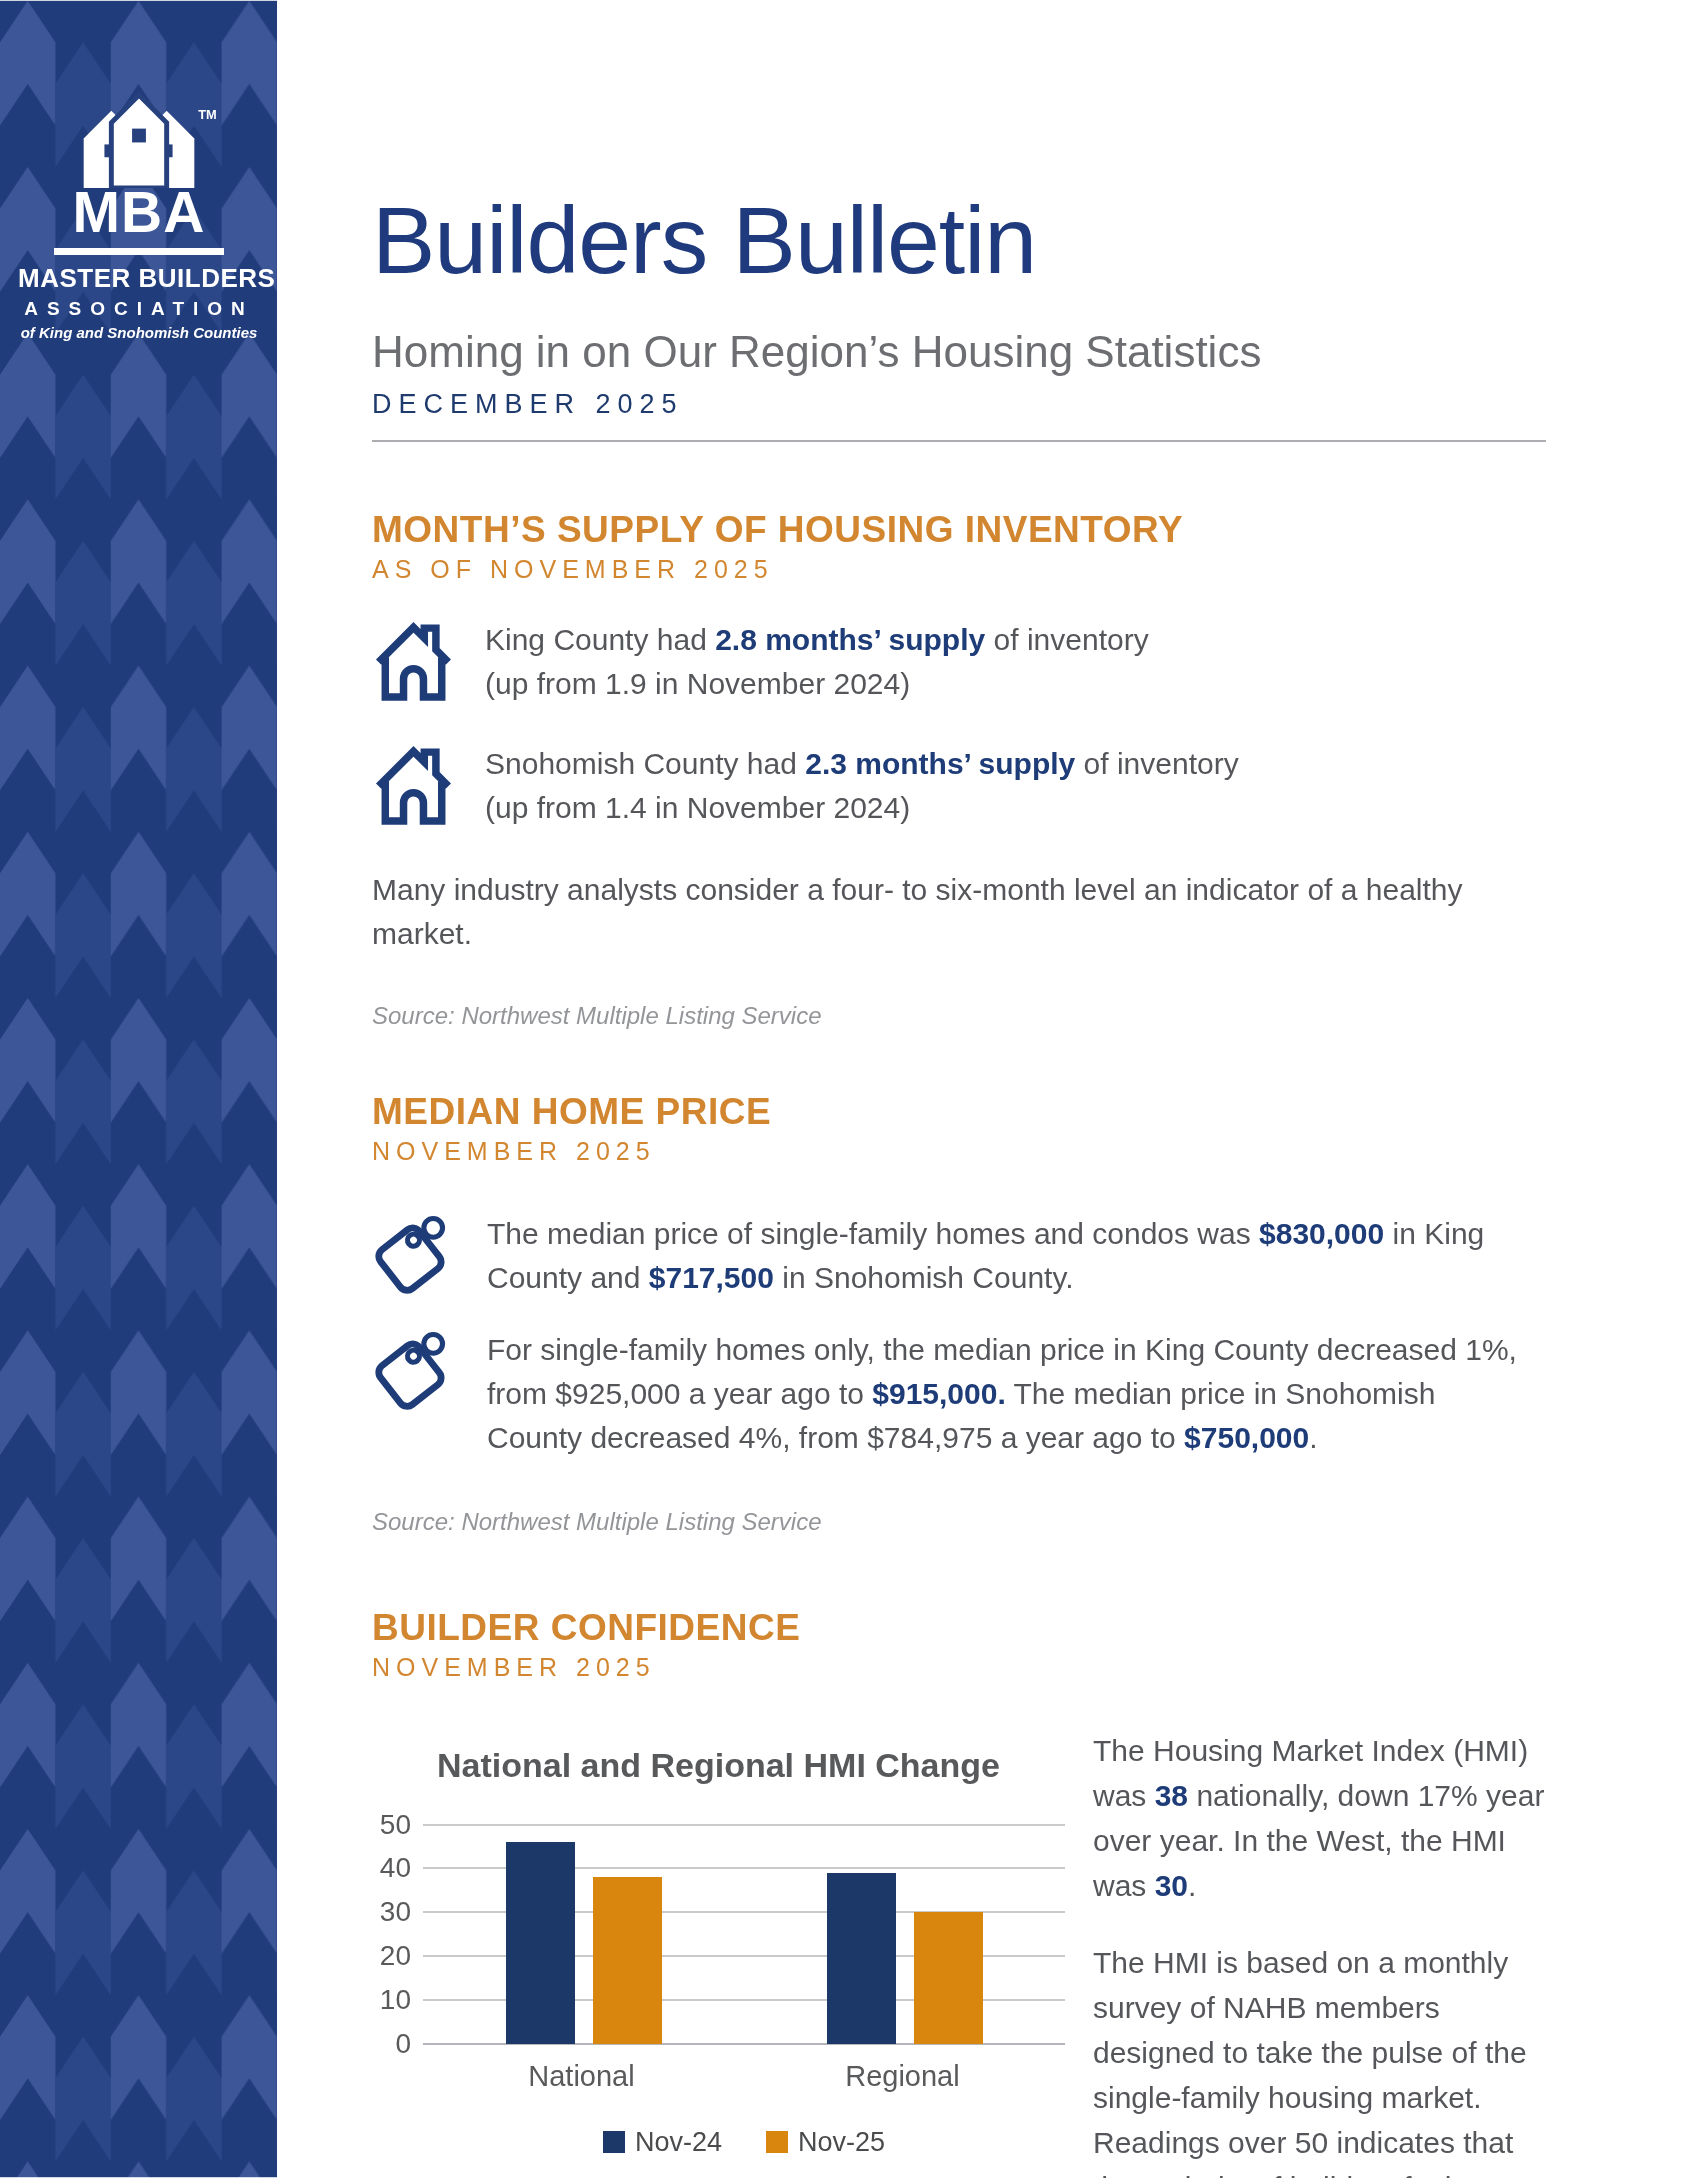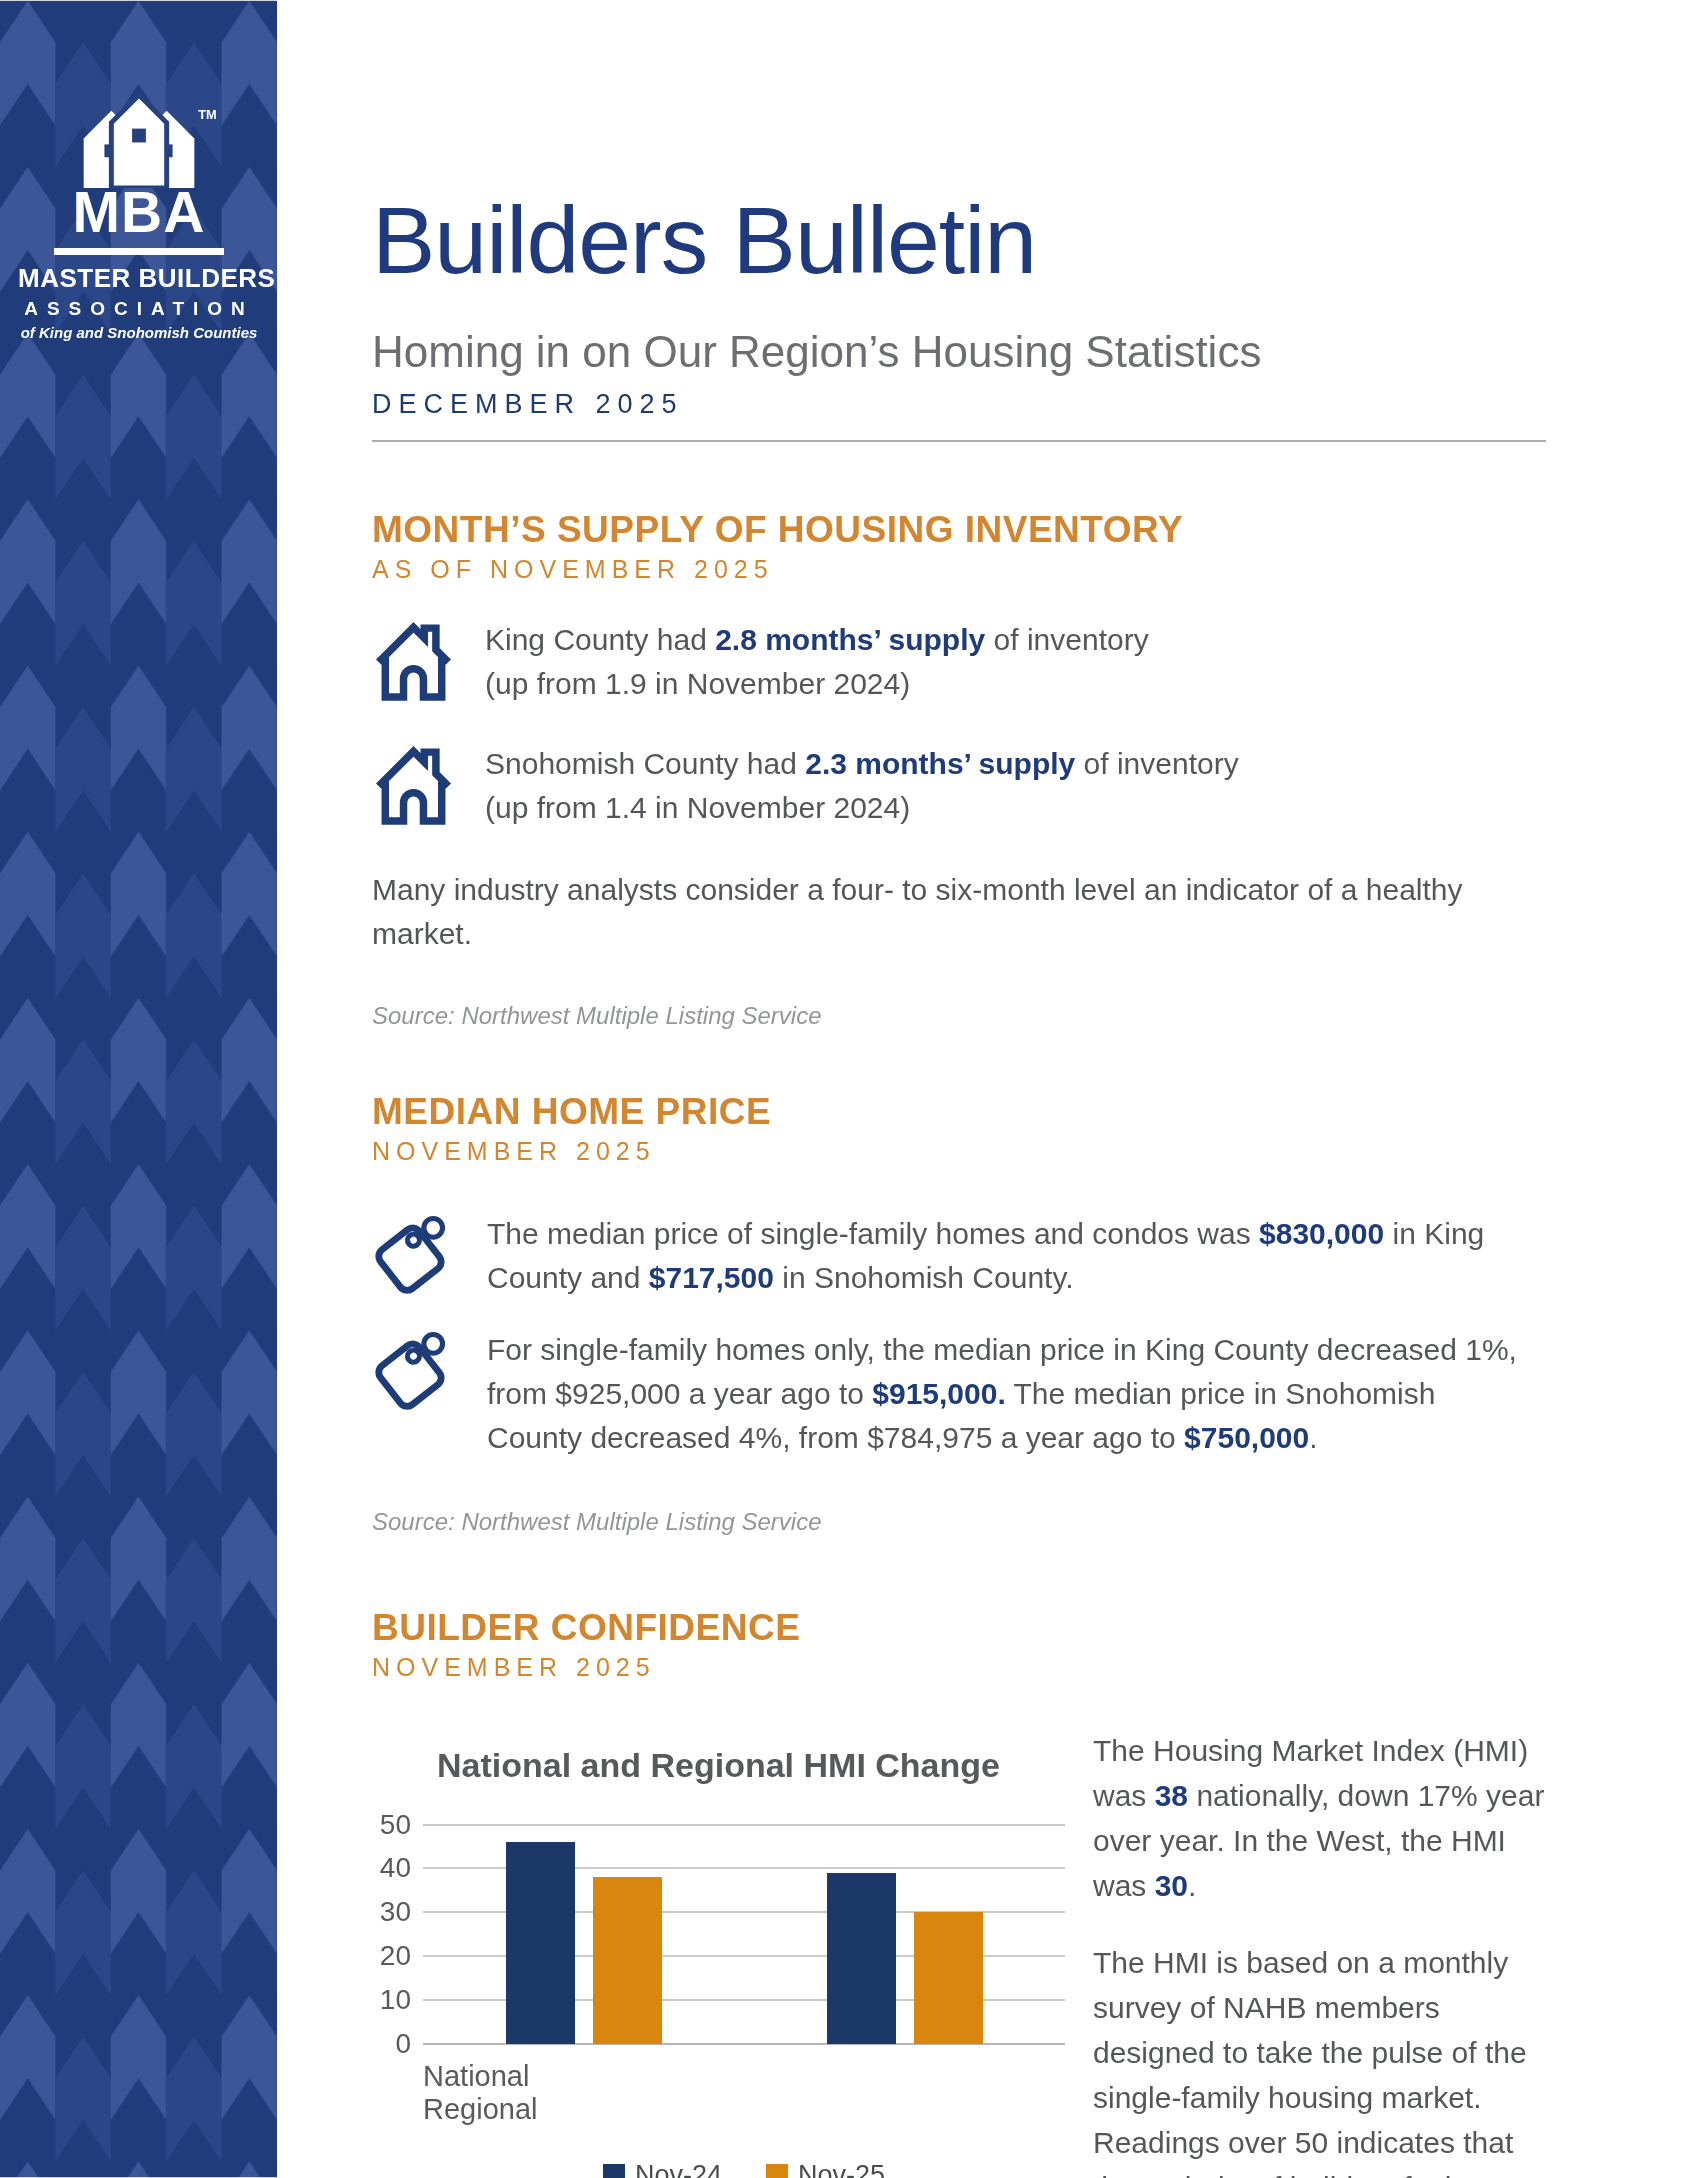--- a/index.html
+++ b/index.html
@@ -61,21 +61,21 @@
   .chart-title { font-size:34px; font-weight:700; color:#58595B; text-align:center; margin-top:38px; }
   .chart-wrap { display:flex; margin-top:40px; }
   .y-axis { position:relative; width:51px; height:219px; }
   .ytick { position:absolute; right:12px; font-size:28px; color:#595A5C; line-height:28px; text-align:center; }
   .plot { position:relative; flex:1; height:219px; }
   .gridline { position:absolute; left:0; right:0; height:2px; background:#C9CACC; }
   .gridline.zero { background:#B4B6B9; }
   .bar-groups { position:absolute; inset:0; display:flex; justify-content:space-around; align-items:flex-end; }
   .bar-group { display:flex; align-items:flex-end; gap:18px; height:100%; }
   .bar { width:69px; }
-  .x-labels { display:flex; justify-content:space-around; padding-left:51px; margin-top:16px; font-size:29px; color:#595A5C;flex-direction:column; }
+  .x-labels { display:flex; justify-content:space-around; padding-left:51px; margin-top:16px; font-size:29px; color:#595A5C; }
   .legend { display:flex; justify-content:center; gap:44px; margin-top:34px; padding-left:51px; }
   .legend-item { display:flex; align-items:center; gap:10px; font-size:27px; color:#4A4B4D; }
   .swatch { width:22px; height:22px; display:inline-block; }
 </style>
 </head>
 <body>
 
 <div class="page">
 
   <aside class="sidebar">

